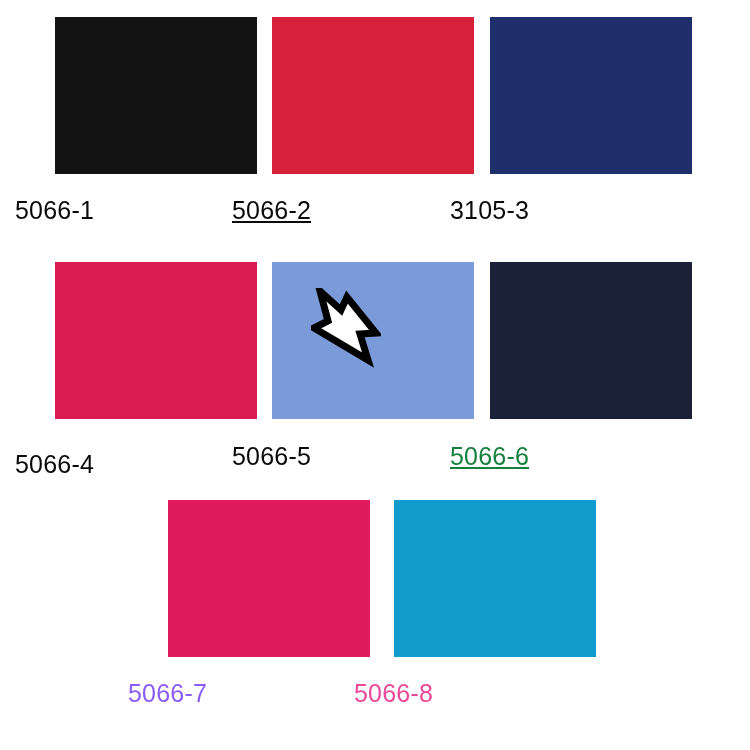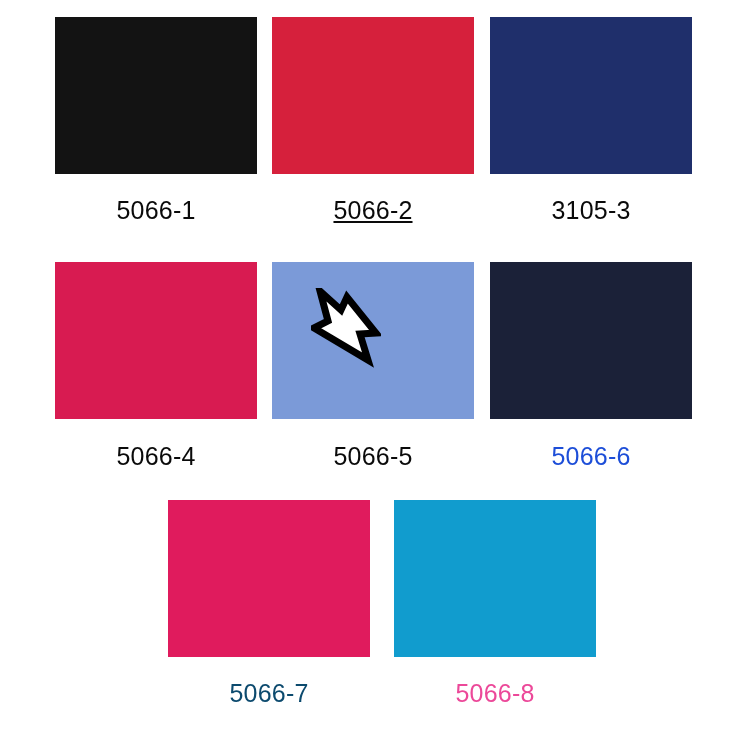--- a/index.html
+++ b/index.html
@@ -29,21 +29,20 @@
     top: 0;
     width: 202px;
     height: 157px;
     background: #cccccc;
   }
   .swatch-label {
     position: absolute;
     left: -40px;
     width: 282px;
     top: 157px;
-    text-align: center;
     font-family: "Liberation Sans", sans-serif;
     font-size: 25px;
     font-weight: 400;
     color: #0a0a0a;
     letter-spacing: 0.2px;
     line-height: 1;
     white-space: nowrap;
   }
   
   #cell-1 { left: 55px;  top: 17px; }
@@ -91,36 +90,36 @@
     <div class="swatch-label" style="color: rgb(10, 10, 10); text-decoration: underline;">5066-2</div>
   </div>
 
   <div class="swatch-cell" id="cell-3">
     <div class="swatch-chip" style="background: rgb(31, 47, 107);"></div>
     <div class="swatch-label" style="color: rgb(10, 10, 10);">3105-3</div>
   </div>
 
   <div class="swatch-cell" id="cell-4">
     <div class="swatch-chip" style="background: rgb(216, 27, 81);"></div>
-    <div class="swatch-label" style="color: rgb(10, 10, 10);">5066-4</div>
+    <div class="swatch-label" style="color: rgb(10, 10, 10); margin-top: 8px;">5066-4</div>
   </div>
 
   <div class="swatch-cell" id="cell-5">
     <div class="swatch-chip" style="background: rgb(123, 154, 216);"></div>
     <div class="swatch-label" style="color: rgb(10, 10, 10);">5066-5</div>
   </div>
 
   <div class="swatch-cell" id="cell-6">
     <div class="swatch-chip" style="background: rgb(27, 33, 56);"></div>
-    <div class="swatch-label" style="color: #1d4ed8;">5066-6</div>
+    <div class="swatch-label" style="color: #15803d; text-decoration: underline;">5066-6</div>
   </div>
 
   <div class="swatch-cell" id="cell-7">
     <div class="swatch-chip" style="background: rgb(224, 27, 93);"></div>
-    <div class="swatch-label" style="color: #0c4a6e;">5066-7</div>
+    <div class="swatch-label" style="color: #8b5cf6;">5066-7</div>
   </div>
 
   <div class="swatch-cell" id="cell-8">
     <div class="swatch-chip" style="background: rgb(17, 156, 206);"></div>
     <div class="swatch-label" style="color: #ec4899;">5066-8</div>
   </div>
 
   <div id="mouse-cursor">
     <svg width="70" height="80" viewBox="0 0 70 80" xmlns="http://www.w3.org/2000/svg">
       <path d="M 9 3 L 30 22 L 36 9 L 65 45 L 49 46 L 57 72 L 3 40 L 17 33 Z" fill="#ffffff" stroke="#000000" stroke-width="7" stroke-linejoin="miter"></path>

